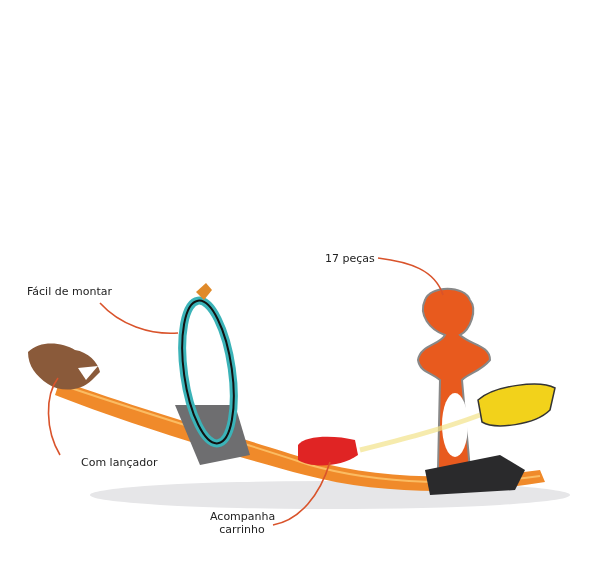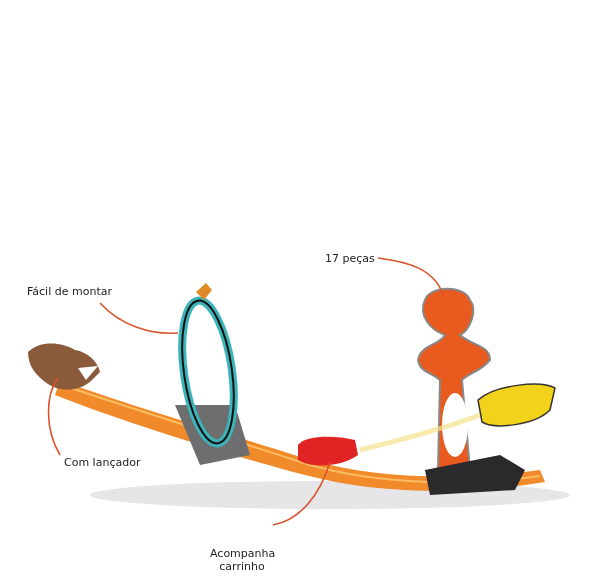--- a/index.html
+++ b/index.html
@@ -39,17 +39,17 @@
   <path d="M478 400 C495 385, 540 380, 555 388 L550 410 C535 425, 495 430, 482 422 Z" fill="#f2d21b" stroke="#333" stroke-width="1.5"></path>
 
   <path d="M100 303 C120 325, 150 335, 178 333" stroke="#d9532b" stroke-width="1.6" fill="none"></path>
   <path d="M378 258 C410 262, 435 270, 443 295" stroke="#d9532b" stroke-width="1.6" fill="none"></path>
   <path d="M60 455 C45 430, 45 395, 58 378" stroke="#d9532b" stroke-width="1.6" fill="none"></path>
   <path d="M273 525 C300 520, 320 495, 330 462" stroke="#d9532b" stroke-width="1.6" fill="none"></path>
 </svg>
 
 <div class="label" style="left:27px;top:285px;">Fácil de montar</div>
 <div class="label" style="left:325px;top:252px;text-align:center;">17 peças</div>
-<div class="label" style="left:64px;top:456px;text-align:right;">Com lançador</div>
-<div class="label center" style="left:210px;top:510px;width:64px;margin-top:37px;">
+<div class="label" style="left:81px;top:456px;text-align:right;">Com lançador</div>
+<div class="label center" style="left:210px;top:510px;width:64px;">
   <div>Acompanha</div>
   <div>carrinho</div>
 </div>
 
 </body></html>

